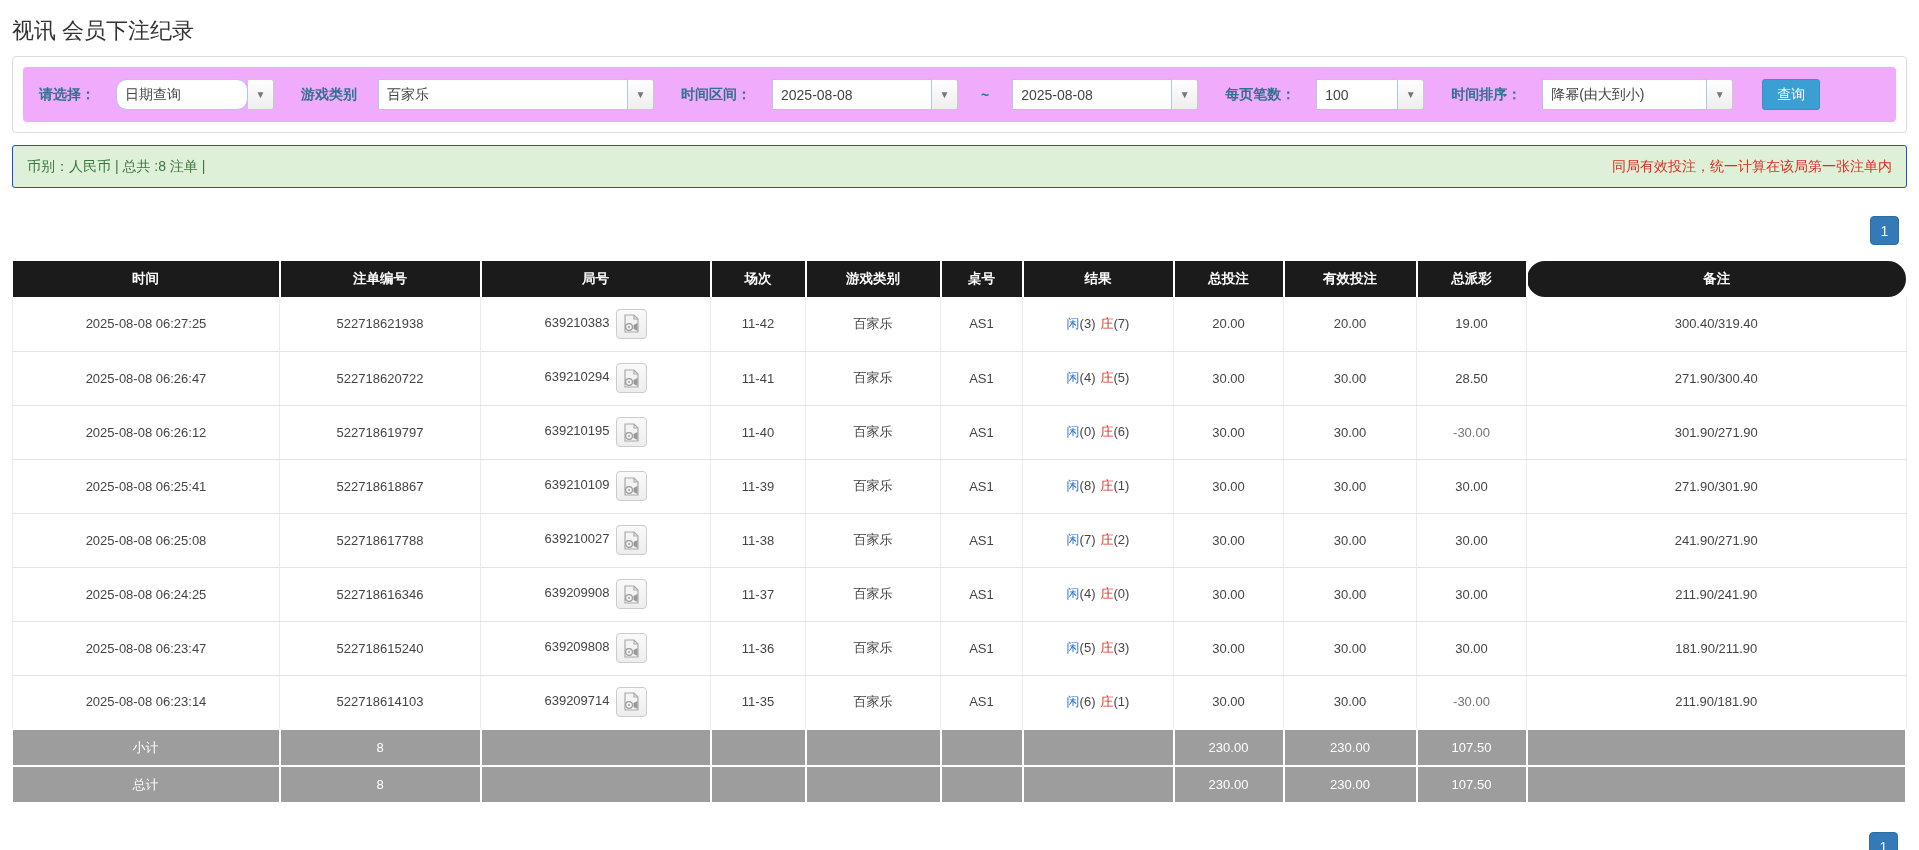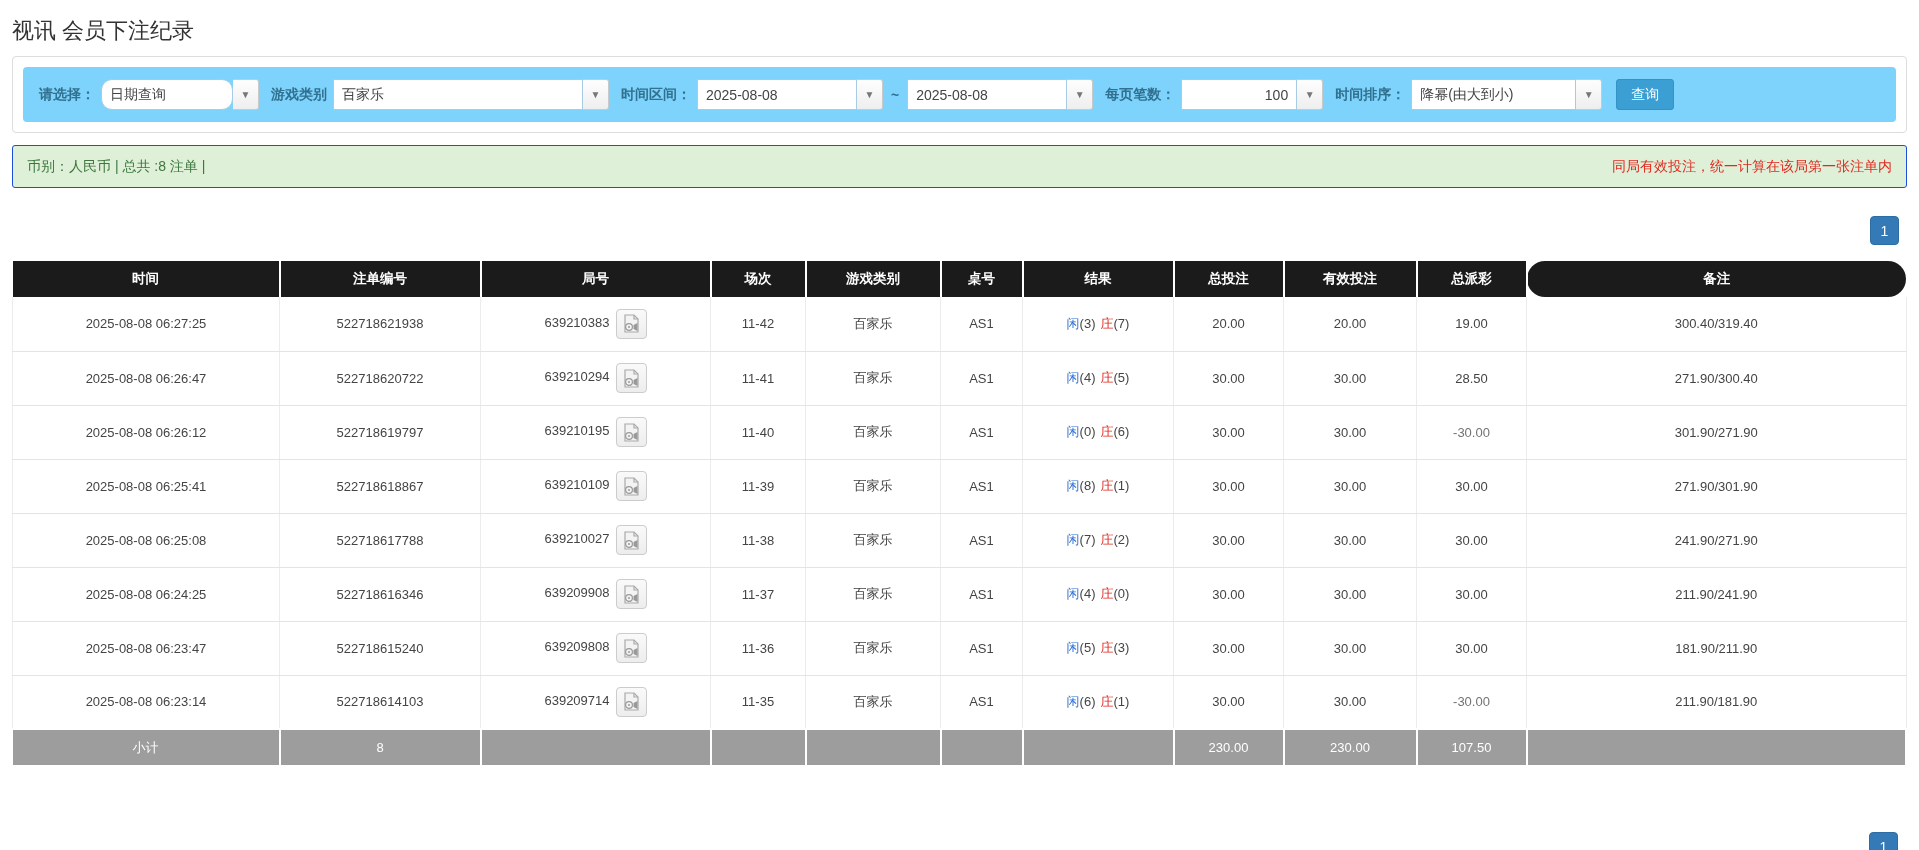--- a/index.html
+++ b/index.html
@@ -3,21 +3,21 @@
 <meta charset="utf-8">
 <style>
   * { margin:0; padding:0; box-sizing:border-box; }
   html,body { width:1919px; height:850px; overflow:hidden; background:#fff;
     font-family:"Liberation Sans","DejaVu Sans",sans-serif; color:#333; position:relative; }
 
   .page-title { font-size:22px; font-weight:400; color:#333; margin:16px 0 10px 12px; }
 
   
   .filter-panel { margin:0 12px; border:1px solid #ddd; border-radius:4px; padding:10px; background:#fff; }
-  .filter-bar { background:#7dd3fc; border-radius:4px; padding:12px 10px; display:flex; align-items:center; gap:6px; }
+  .filter-bar { background:#f0abfc; border-radius:4px; padding:12px 10px; display:flex; align-items:center; gap:21px; }
   .f-label { color:#31708f; font-weight:bold; font-size:14px; white-space:nowrap; margin-left:6px; }
   .combo { display:flex; align-items:stretch; height:31px; }
   .combo input { border:1px solid #a6cbe3; background:#fff; height:31px; padding:0 8px; font-size:14px;
     color:#444; font-family:inherit; outline:none; }
   .combo .arrow-btn { width:26px; border:1px solid #c9c9c9; border-left:none; background:linear-gradient(#fefefe,#eee);
     display:flex; align-items:center; justify-content:center; color:#777; font-size:10px; cursor:pointer; border-radius:0 3px 3px 0; }
   .tilde { color:#31708f; font-weight:bold; font-size:14px; padding:0 2px; }
   .search-btn { background:#3b9fd4; color:#fff; border:1px solid #3392c6; border-radius:3px; height:31px;
     padding:0 14px; font-size:14px; margin-left:8px; cursor:pointer; font-family:inherit; }
 
@@ -76,21 +76,21 @@
       <span class="arrow-btn">▼</span>
     </span>
     <span class="tilde">~</span>
     <span class="combo">
       <input style="width: 160px;" readonly="" value="2025-08-08">
       <span class="arrow-btn">▼</span>
     </span>
 
     <span class="f-label">每页笔数：</span>
     <span class="combo">
-      <input style="width: 116px; text-align: right;" readonly="" value="100">
+      <input style="width: 82px;" readonly="" value="100">
       <span class="arrow-btn">▼</span>
     </span>
 
     <span class="f-label">时间排序：</span>
     <span class="combo">
       <input style="width: 165px;" readonly="" value="降幂(由大到小)">
       <span class="arrow-btn">▼</span>
     </span>
 
     <button class="search-btn">查询</button>
@@ -345,19 +345,32 @@
         <td></td>
           <td></td>
           <td></td>
         <td></td>
           <td></td>
         <td>230.00</td>
         <td>230.00</td>
         <td>107.50</td>
         <td></td>
       </tr>
+      <tr>
+        <td>总计</td>
+        <td>8</td>
+        <td></td>
+          <td></td>
+          <td></td>
+        <td></td>
+          <td></td>
+        <td>230.00</td>
+        <td>230.00</td>
+        <td>107.50</td>
+        <td></td>
+      </tr>
     </tbody>
   </table>
 </div>
 
 <div class="pager-bottom">
   <span class="page-btn">1</span>
 </div>
 
 </body></html>

